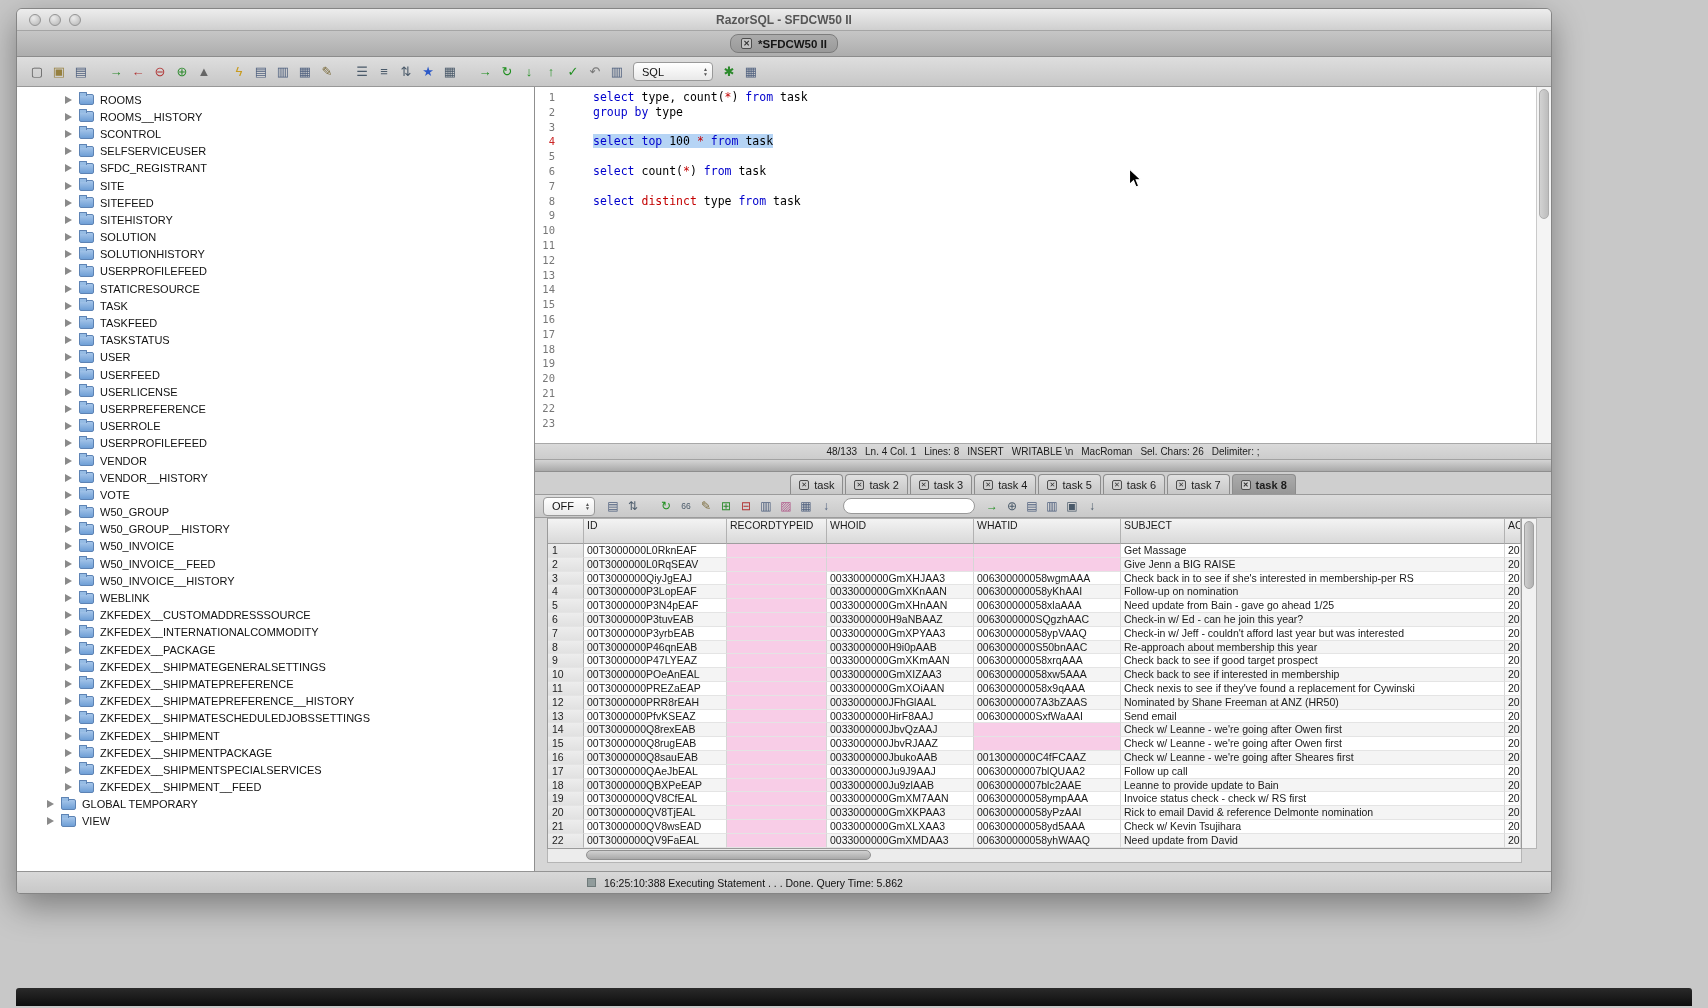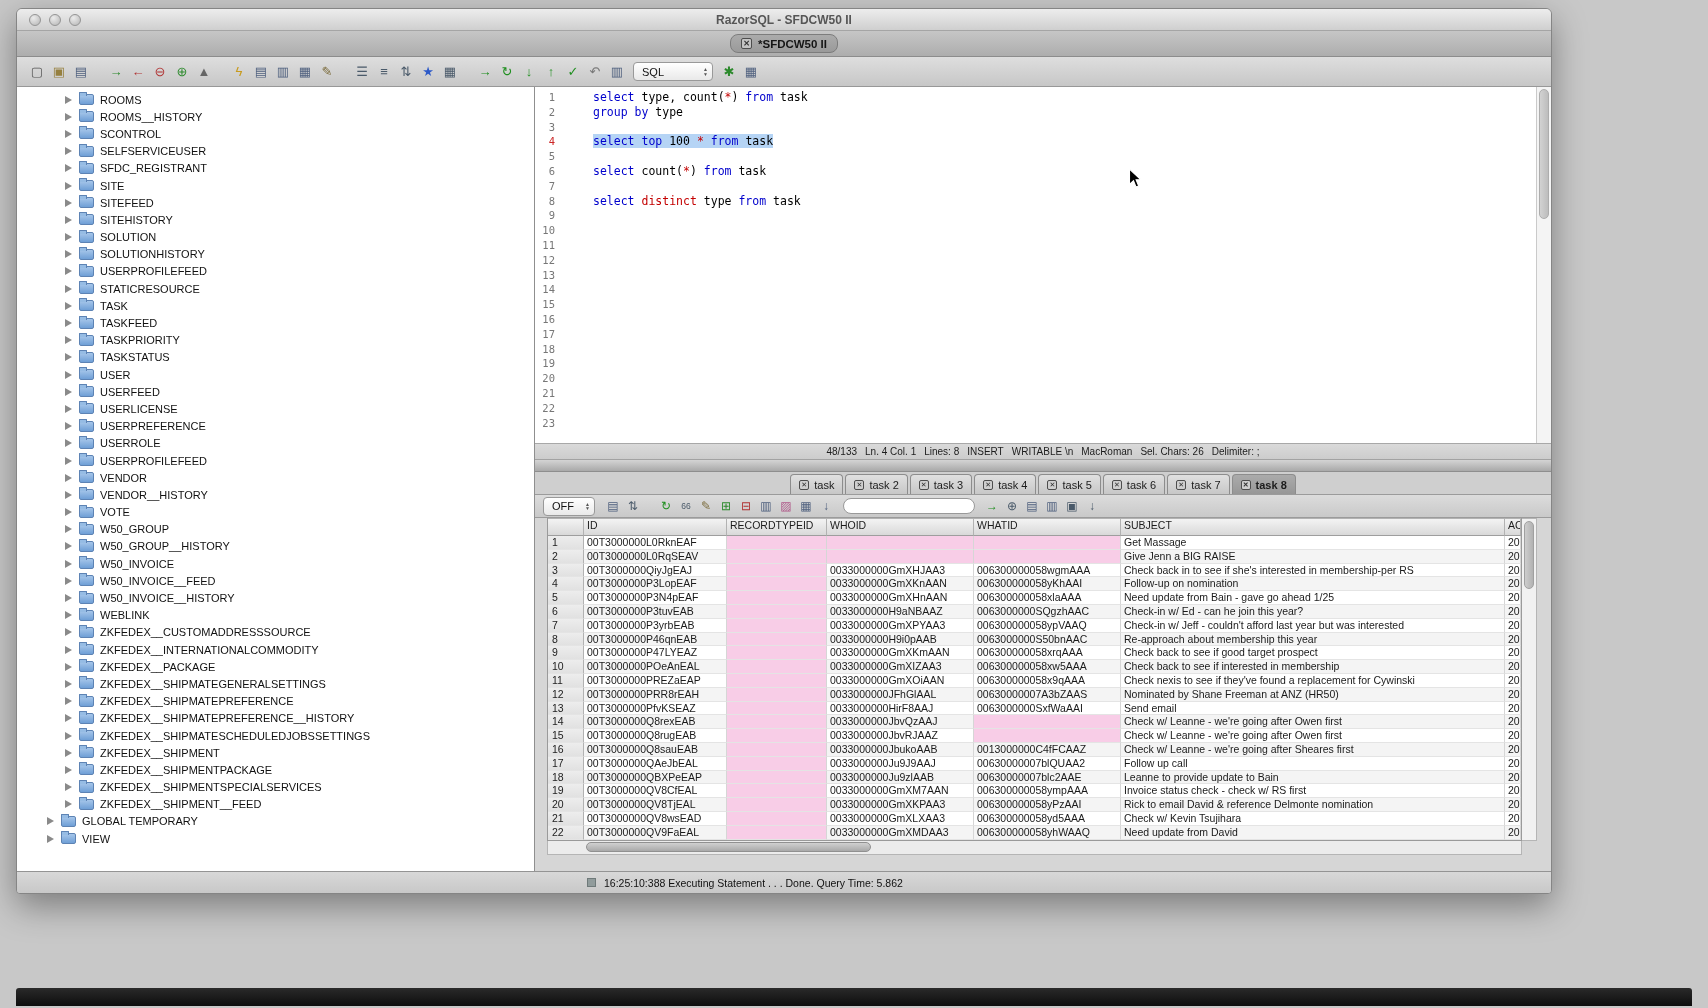--- a/index.html
+++ b/index.html
@@ -89,21 +89,21 @@
     display:flex;align-items:center;padding:0 8px;gap:3px;}
   .rtoolbar .tbtn{width:18px;height:18px;font-size:12px;}
   .search{width:132px;height:16px;border:1px solid #999;border-radius:8px;background:#fff;
     font-size:10px;padding:0 9px;margin:0 5px;font-family:"Liberation Sans",sans-serif;}
 
   
   .results-region{flex:1;display:flex;flex-direction:column;min-height:0;padding-left:12px;}
   .table-wrap{display:flex;flex:0 0 auto;}
   .rtable{width:975px;border:1px solid #9a9a9a;border-top:none;background:#fff;}
   .grid{display:grid;grid-template-columns:36px 143px 100px 147px 147px 384px 1fr;}
-  .hc{height:18px;line-height:13px;font-size:10.5px;color:#1c1c1c;padding:0 3px;
+  .hc{height:26px;line-height:13px;font-size:10.5px;color:#1c1c1c;padding:0 3px;
     background:linear-gradient(#f3f3f3,#d9d9d9);border-right:1px solid #b2b2b2;border-top:1px solid #b2b2b2;
     border-bottom:1px solid #9e9e9e;white-space:nowrap;overflow:hidden;}
   .trow .tc{height:13.8px;line-height:13.4px;font-size:10.5px;color:#1a1a1a;padding:0 3px;
     border-right:1px solid #d6d6d6;border-bottom:1px solid #e4e4e4;white-space:nowrap;overflow:hidden;background:#fff;}
   .trow.alt .tc{background:#f4f4f4;}
   .trow .tc.rown{background:linear-gradient(#ededed,#e1e1e1);border-right:1px solid #b2b2b2;color:#222;padding-left:4px;}
   .trow .tc.pink{background:#f8cde7;}
   .rvscroll{width:15px;flex:0 0 auto;background:#f1f1f1;border:1px solid #b5b5b5;border-left:none;position:relative;}
   .rvthumb{position:absolute;left:2px;right:2px;top:2px;height:68px;border-radius:6px;
     background:linear-gradient(90deg,#cdcdcd,#b2b2b2);border:1px solid #a0a0a0;}
@@ -256,25 +256,20 @@
           <span>TASK</span>
         </div>
         <div class="tree-row lvl1">
           <span class="tri"></span>
           <span class="folder"></span>
           <span>TASKFEED</span>
         </div>
         <div class="tree-row lvl1">
           <span class="tri"></span>
           <span class="folder"></span>
-          <span>TASKPRIORITY</span>
-        </div>
-        <div class="tree-row lvl1">
-          <span class="tri"></span>
-          <span class="folder"></span>
           <span>TASKSTATUS</span>
         </div>
         <div class="tree-row lvl1">
           <span class="tri"></span>
           <span class="folder"></span>
           <span>USER</span>
         </div>
         <div class="tree-row lvl1">
           <span class="tri"></span>
           <span class="folder"></span>

